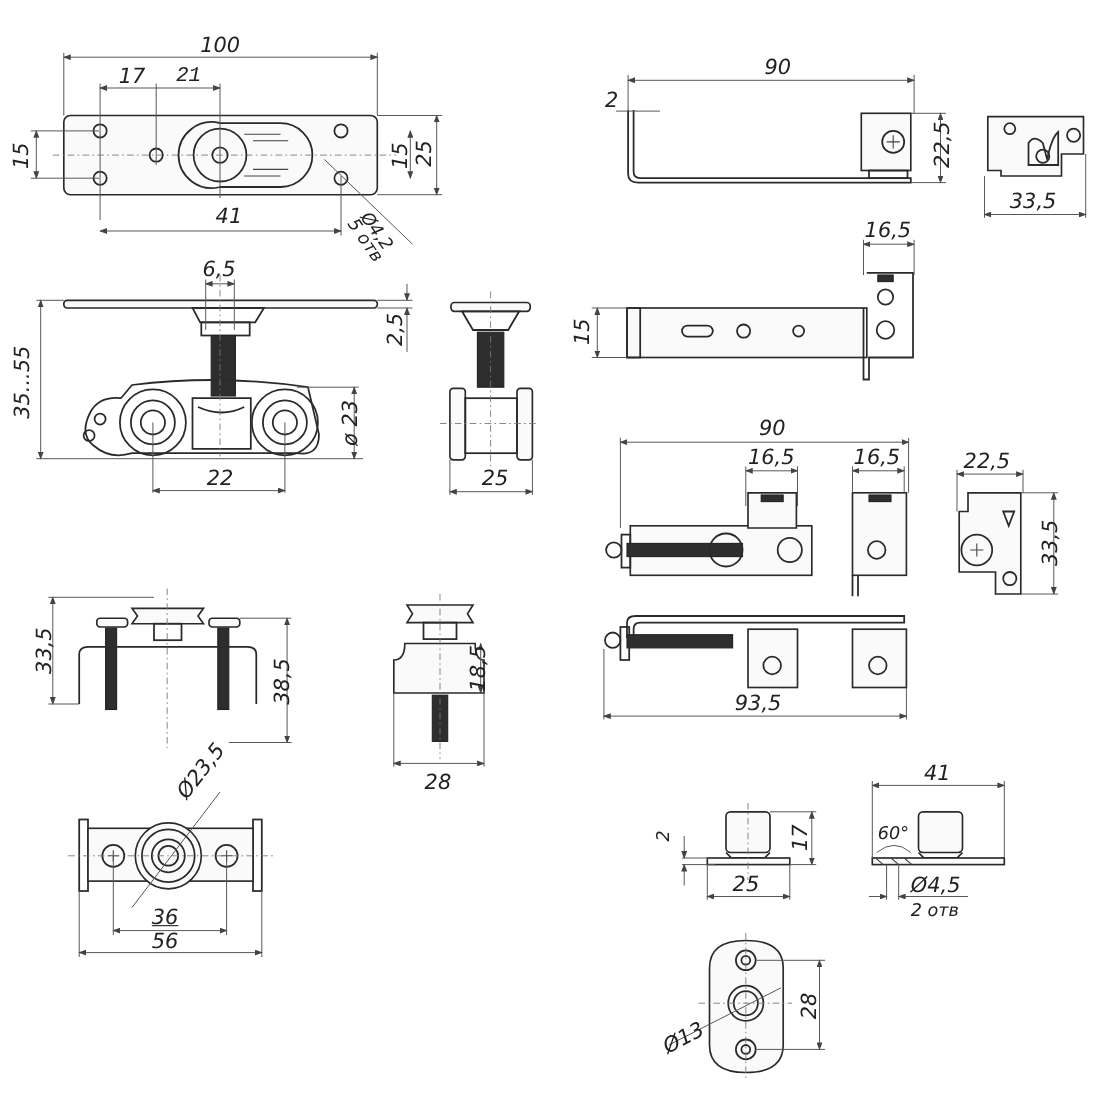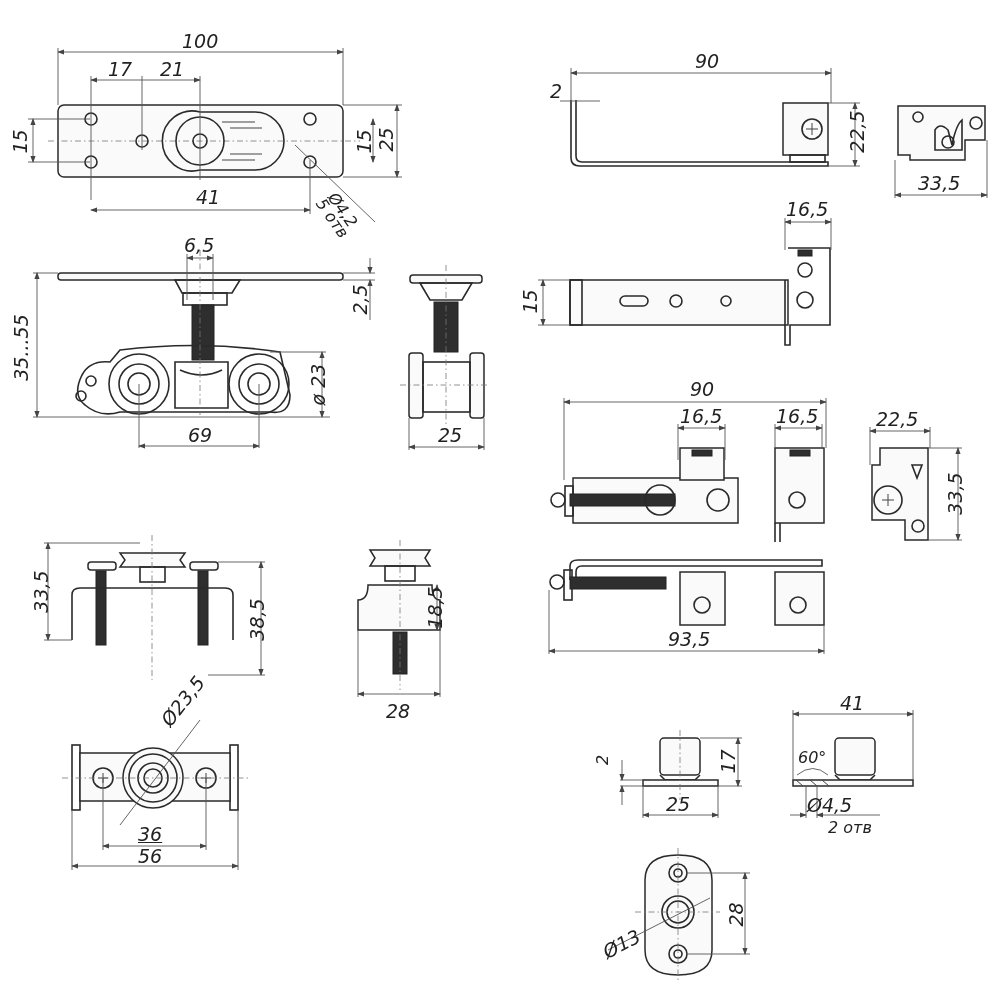--- a/index.html
+++ b/index.html
@@ -296,33 +296,33 @@
     <line class="cl" x1="635" y1="912" x2="720" y2="912"></line>
     <line class="dim" x1="608" y1="950" x2="710" y2="898"></line>
     <line class="dim" x1="688" y1="873" x2="750" y2="873"></line>
       <line class="dim" x1="688" y1="954" x2="750" y2="954"></line>
     <line class="dim" x1="745" y1="873" x2="745" y2="954" marker-start="url(#ar)" marker-end="url(#ar)"></line>
   </g>
 </svg>
 
 <span class="lbl" style="left:182px;top:32px;">100</span>
 <span class="lbl" style="left:108px;top:60px;">17</span>
-<span class="lbl" style="left:160px;top:60px;">21</span>
+<span class="lbl" style="left:160px;top:60px;font-family:Liberation Mono, monospace;">21</span>
 <span class="lbl" style="left:8px;top:132px;transform:rotate(-90deg);">15</span>
 <span class="lbl" style="left:352px;top:132px;transform:rotate(-90deg);">15</span>
 <span class="lbl" style="left:374px;top:130px;transform:rotate(-90deg);">25</span>
 <span class="lbl" style="left:196px;top:188px;">41</span>
 <span class="lbl sm" style="left:338px;top:190px;transform:rotate(55deg);transform-origin:left top;">Ø4,2</span>
 <span class="lbl sm" style="left:326px;top:196px;transform:rotate(55deg);transform-origin:left top;">5 отв</span>
 
 <span class="lbl" style="left:184px;top:236px;">6,5</span>
 <span class="lbl" style="left:345px;top:290px;transform:rotate(-90deg);">2,5</span>
 <span class="lbl" style="left:-12px;top:338px;transform:rotate(-90deg);">35...55</span>
 <span class="lbl" style="left:298px;top:375px;transform:rotate(-90deg);">ø 23</span>
-<span class="lbl" style="left:188px;top:426px;">69</span>
+<span class="lbl" style="left:188px;top:426px;">22</span>
 
 <span class="lbl" style="left:438px;top:426px;">25</span>
 
 <span class="lbl" style="left:695px;top:52px;">90</span>
 <span class="lbl" style="left:550px;top:82px;">2</span>
 <span class="lbl" style="left:836px;top:122px;transform:rotate(-90deg);">22,5</span>
 
 <span class="lbl" style="left:918px;top:174px;">33,5</span>
 
 <span class="lbl" style="left:786px;top:200px;">16,5</span>
@@ -346,17 +346,17 @@
 <span class="lbl" style="left:158px;top:718px;transform:rotate(-52deg);transform-origin:left top;">Ø23,5</span>
 <span class="lbl" style="left:138px;top:825px;text-decoration:underline;">36</span>
 <span class="lbl" style="left:138px;top:847px;text-align:center;">56</span>
 
 <span class="lbl sm" style="left:598px;top:752px;transform:rotate(-90deg);">2</span>
 <span class="lbl" style="left:716px;top:752px;transform:rotate(-90deg);">17</span>
 <span class="lbl" style="left:666px;top:795px;">25</span>
 
 <span class="lbl" style="left:840px;top:694px;">41</span>
 <span class="lbl sm" style="left:798px;top:750px;">60°</span>
-<span class="lbl" style="left:807px;top:796px;text-align:right;">Ø4,5</span>
+<span class="lbl" style="left:828px;top:796px;text-align:right;">Ø4,5</span>
 <span class="lbl sm" style="left:828px;top:820px;">2 отв</span>
 
 <span class="lbl" style="left:600px;top:945px;transform:rotate(-28deg);transform-origin:left top;">Ø13</span>
 <span class="lbl" style="left:724px;top:905px;transform:rotate(-90deg);">28</span>
 
 </body></html>

